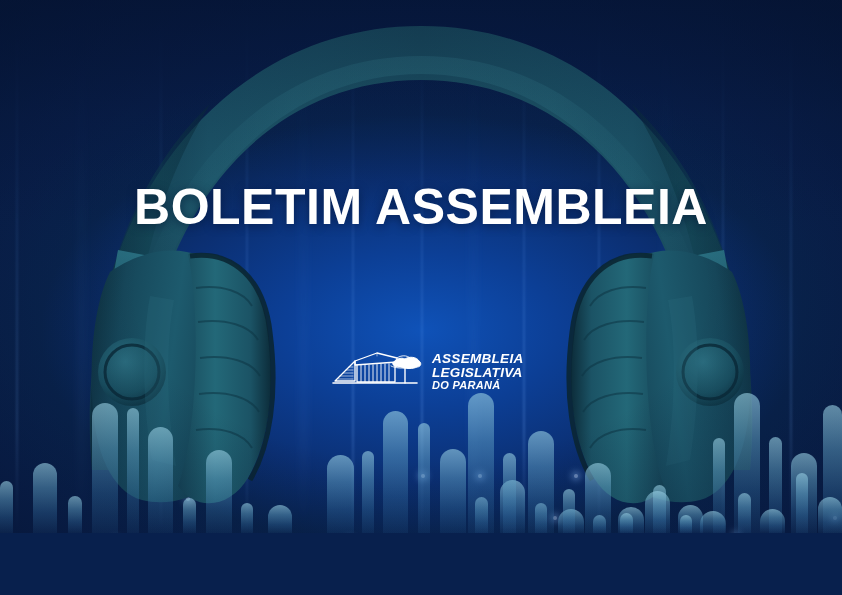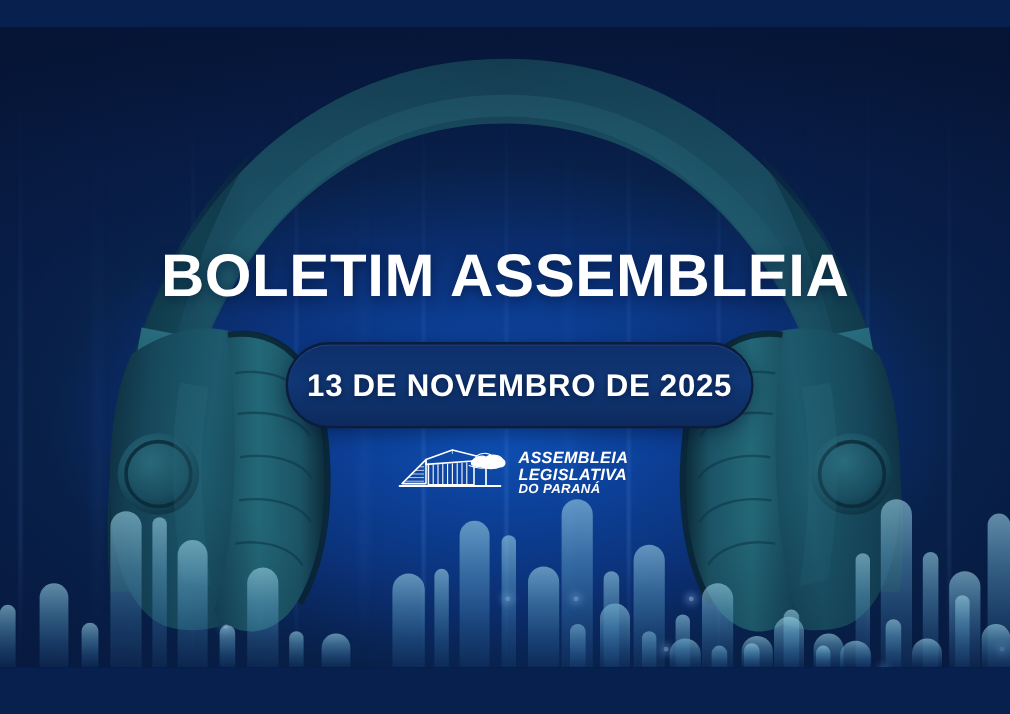--- a/index.html
+++ b/index.html
@@ -1,20 +1,19 @@
 <!DOCTYPE html>
 <html><head>
 <meta charset="utf-8">
 <style>
   html,body{margin:0;padding:0;background:#08204d;}
   #stage{
     position:relative;width:842px;height:533px;overflow:hidden;
     font-family:"Liberation Sans","DejaVu Sans",sans-serif;
-    background:#000000;
-    margin-top:23px;
+    background:#4d7c0f;
   }
   
   .bg-base{position:absolute;inset:0;
     background:
       radial-gradient(ellipse 58% 52% at 50% 62%, #0f52b8 0%, #0c3f96 28%, #0b2f72 55%, #09244f 78%, #0a2150 100%);
   }
   .bg-vignette{position:absolute;inset:0;
     background:
       radial-gradient(ellipse 75% 70% at 50% 55%, rgba(0,0,0,0) 45%, rgba(4,16,42,.55) 100%);
   }
@@ -262,23 +261,20 @@
       <div class="bar" style="left: 738px; width: 13px; height: 40px; border-radius: 7px 7px 0px 0px;"></div>
       <div class="bar" style="left: 760px; width: 25px; height: 24px;"></div>
       <div class="bar" style="left: 796px; width: 12px; height: 60px; border-radius: 7px 7px 0px 0px;"></div>
       <div class="bar" style="left: 818px; width: 24px; height: 36px;"></div>
     </div>
 
   <div class="content">
 
     <div class="title">BOLETIM ASSEMBLEIA</div>
 
-    <div class="date-pill">
-      <span class="date-text">13 DE NOVEMBRO DE 2025</span>
-    </div>
 
     <div class="logo">
       <span class="logo-mark">
         <svg width="92" height="42" viewBox="0 0 92 42" xmlns="http://www.w3.org/2000/svg" fill="none" stroke="#ffffff" stroke-width="1.3" stroke-linejoin="round" stroke-linecap="round">
 
           <path d="M2 38 H 86" stroke-width="1.6"></path>
 
           <path d="M4 36 L 24 16 L 24 36 Z"></path>
           <path d="M7 34 L 22 34 M9 31 L 22 31 M12 28 L 22 28 M15 25 L 22 25 M18 22 L 22 22" stroke-width=".7" opacity=".85"></path>
 

